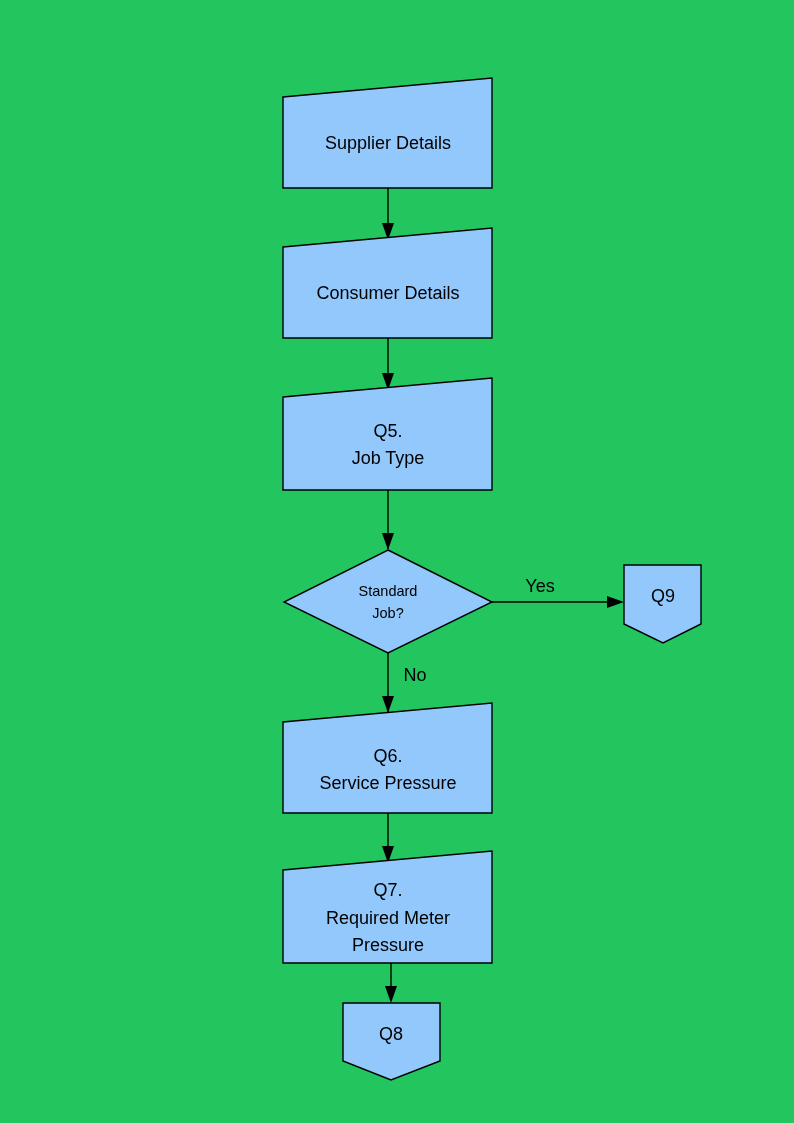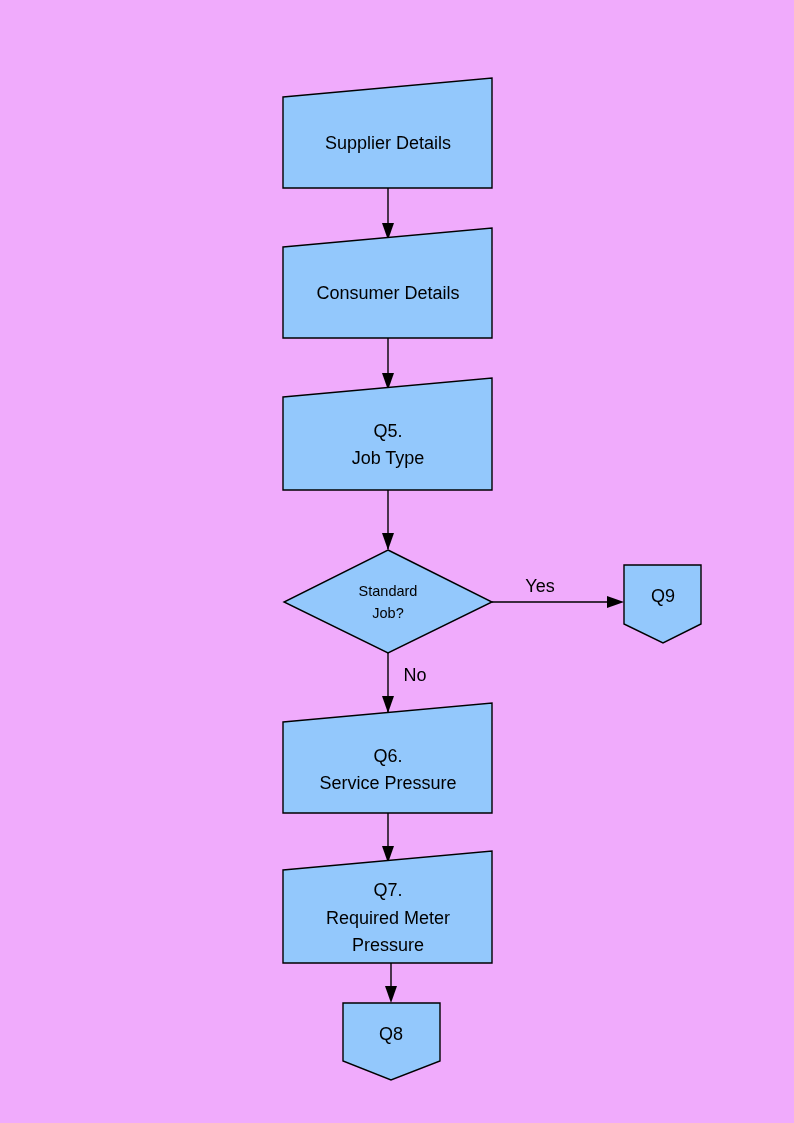--- a/index.html
+++ b/index.html
@@ -10,21 +10,21 @@
   body {
     width: 794px;
     height: 1123px;
     font-family: "Liberation Sans", sans-serif;
     overflow: hidden;
   }
   #flowchart-root {
     position: relative;
     width: 794px;
     height: 1123px;
-    background: #f0abfc;
+    background: #22c55e;
   }
   svg#flow-svg {
     display: block;
     width: 794px;
     height: 1123px;
   }
   .node-shape {
     stroke: #000000;
     stroke-width: 1.4;
     stroke-linejoin: miter;

